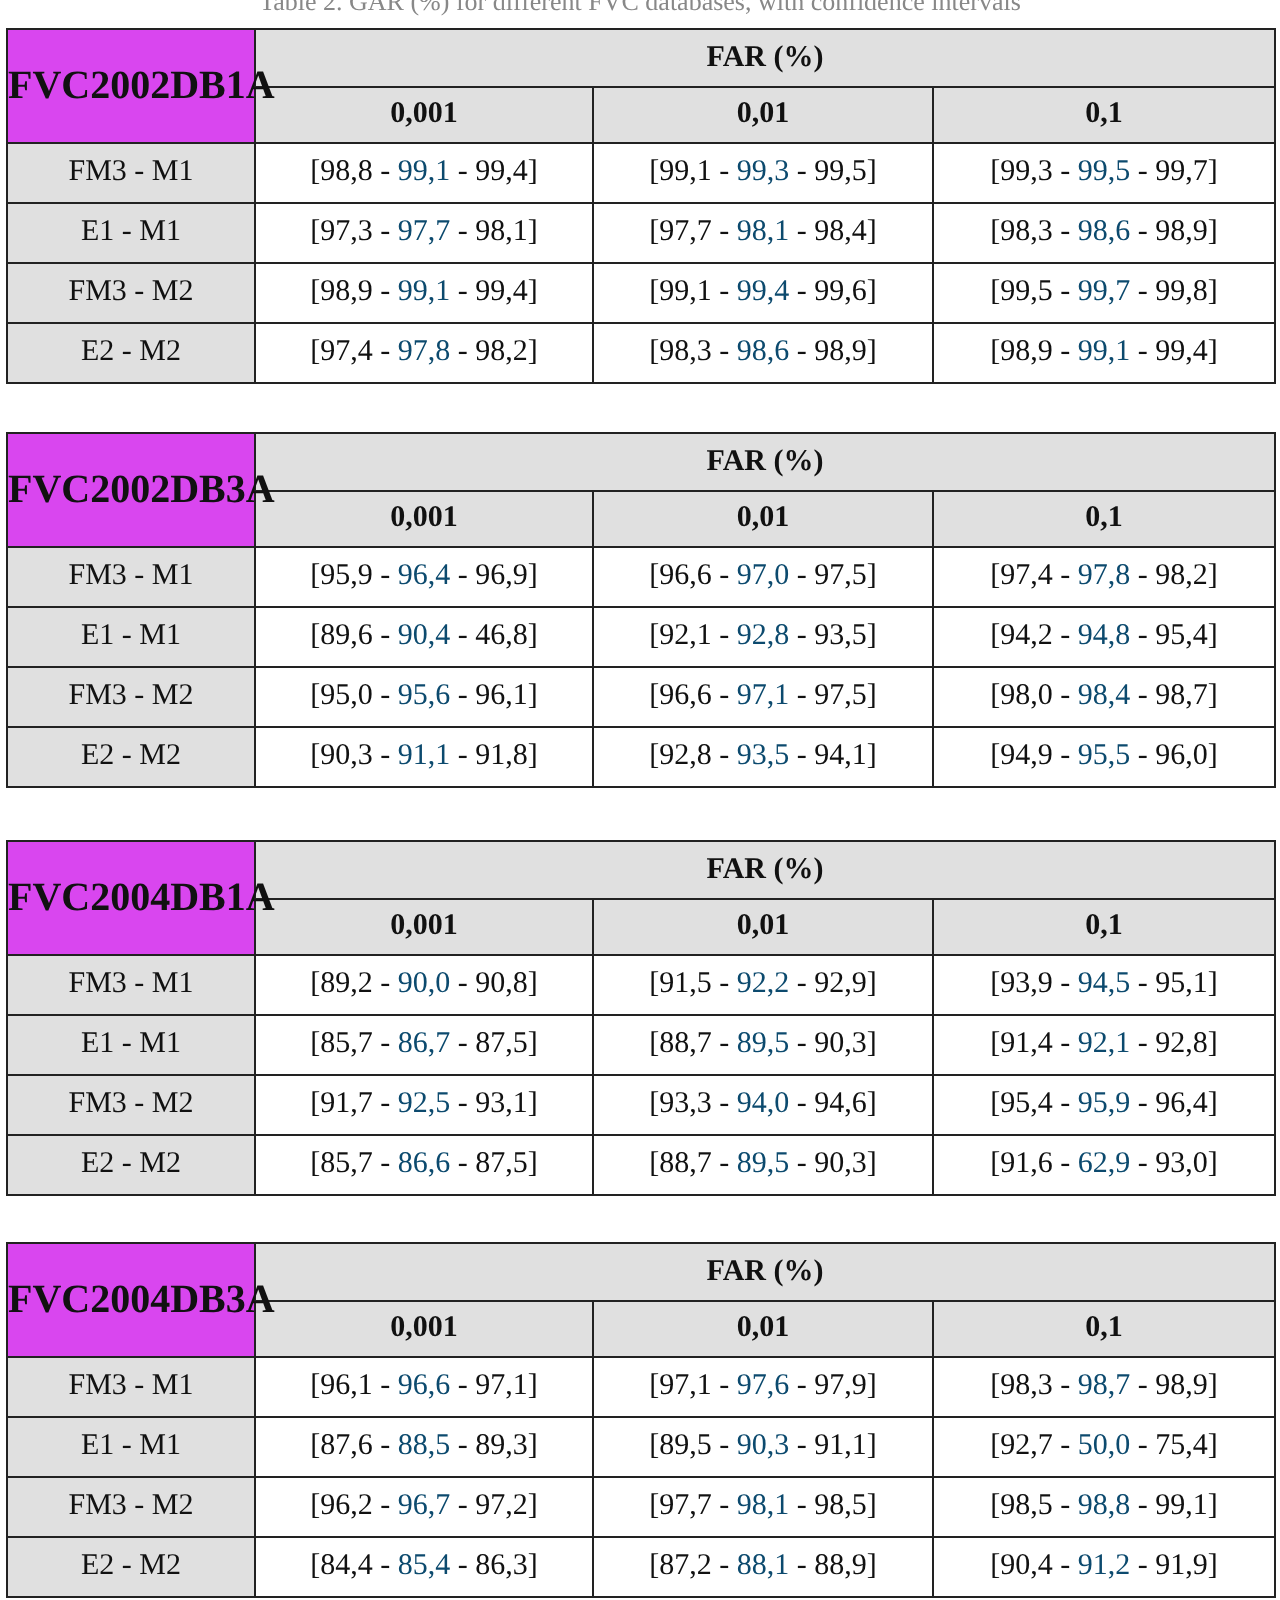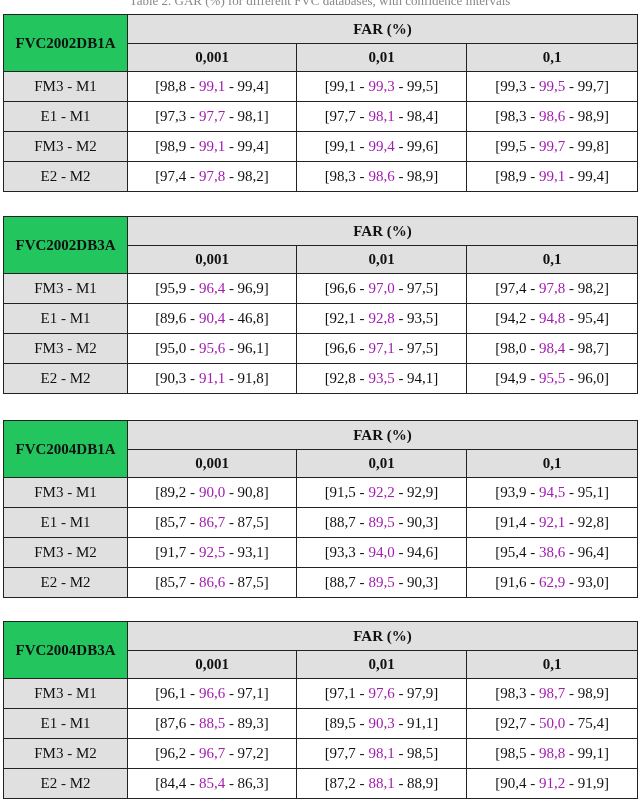--- a/index.html
+++ b/index.html
@@ -8,28 +8,28 @@
   .caption { position: absolute; top: -7px; left: 0; width: 640px; text-align: center;
              font-size: 13px; color: #888; white-space: nowrap; }
   table.far { position: absolute; left: 3px; width: 634px; border-collapse: collapse;
               table-layout: fixed; font-size: 15px; }
   table.far td, table.far th { border: 1.5px solid #222; padding: 0; text-align: center;
               vertical-align: middle; }
   table.far col.c0 { width: 124px; }
   table.far col.c1 { width: 169px; }
   table.far col.c2 { width: 170px; }
   table.far col.c3 { width: 171px; }
-  .db { background: #22c55e; font-weight: bold; font-size: 15px; }
+  .db { background: #d946ef; font-weight: bold; font-size: 20px; }
   .hdr { background: #e0e0e0; font-weight: bold; }
   .hdr-top { height: 29px; }
   .hdr-sub { height: 28px; }
   .rowlbl { background: #e0e0e0; }
   tr.data td { height: 29px; }
   .val { white-space: nowrap; }
-  .mid { color: #a21caf; }
+  .mid { color: #0c4a6e; }
 </style>
 </head>
 <body>
 
 <div class="caption">Table 2. GAR (%) for different FVC databases, with confidence intervals</div>
 
 <table class="far" style="top:14px;">
   <colgroup>
       <col class="c0">
       <col class="c1">
@@ -143,21 +143,21 @@
   <tr class="data">
     <td class="rowlbl">E1 - M1</td>
     <td class="val"><span>[85,7 - </span><span class="mid">86,7</span><span> - 87,5]</span></td>
     <td class="val"><span>[88,7 - </span><span class="mid">89,5</span><span> - 90,3]</span></td>
     <td class="val"><span>[91,4 - </span><span class="mid">92,1</span><span> - 92,8]</span></td>
   </tr>
   <tr class="data">
     <td class="rowlbl">FM3 - M2</td>
     <td class="val"><span>[91,7 - </span><span class="mid">92,5</span><span> - 93,1]</span></td>
     <td class="val"><span>[93,3 - </span><span class="mid">94,0</span><span> - 94,6]</span></td>
-    <td class="val"><span>[95,4 - </span><span class="mid">38,6</span><span> - 96,4]</span></td>
+    <td class="val"><span>[95,4 - </span><span class="mid">95,9</span><span> - 96,4]</span></td>
   </tr>
   <tr class="data">
     <td class="rowlbl">E2 - M2</td>
     <td class="val"><span>[85,7 - </span><span class="mid">86,6</span><span> - 87,5]</span></td>
     <td class="val"><span>[88,7 - </span><span class="mid">89,5</span><span> - 90,3]</span></td>
     <td class="val"><span>[91,6 - </span><span class="mid">62,9</span><span>  - 93,0]</span></td>
   </tr>
 </tbody>
   </table>
 

